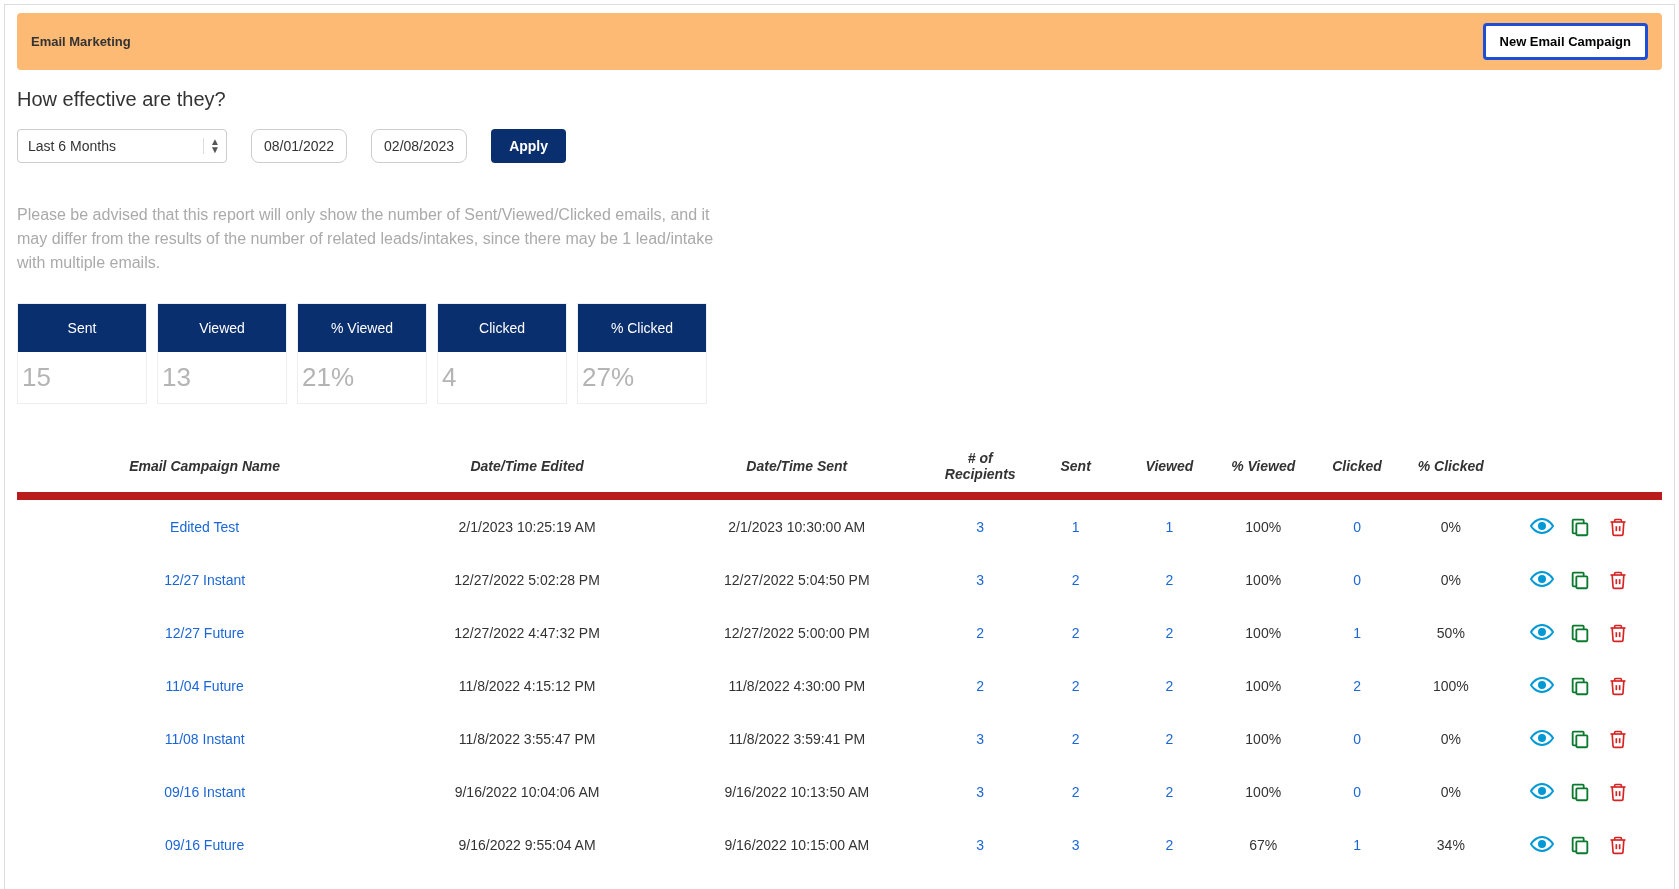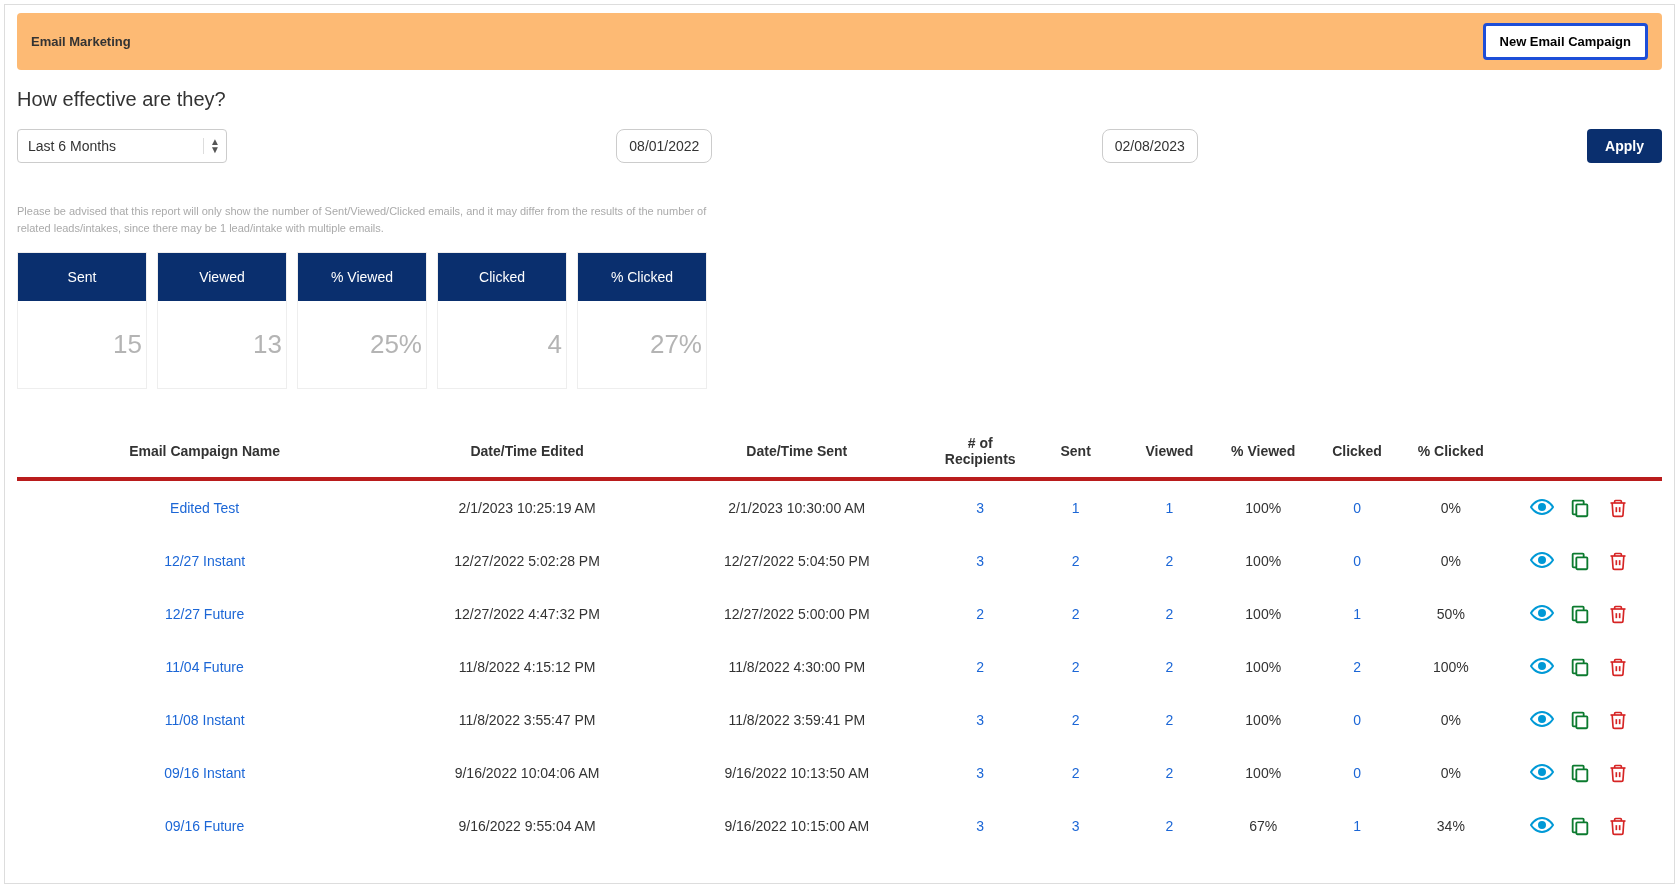--- a/index.html
+++ b/index.html
@@ -2,32 +2,32 @@
 <html><head>
 <meta charset="utf-8">
 <style>
 * { box-sizing: border-box; margin: 0; padding: 0; }
 body { font-family: Arial, Helvetica, sans-serif; font-size: 14px; color: #333; background: #fff; }
 .outer-container { border: 1px solid #ddd; margin: 4px; padding: 8px 12px 30px 12px; min-height: 880px; }
 .header-bar { background: #fdba74; display: flex; justify-content: space-between; align-items: center; padding: 10px 14px; border-radius: 4px; margin-bottom: 18px; }
 .header-title { font-weight: bold; font-size: 13px; color: #333; }
 .btn-new { background: #fff; border: 3px solid #1d4ed8; border-radius: 4px; padding: 8px 14px; font-weight: bold; font-size: 13px; cursor: pointer; }
 .page-title { font-size: 20px; font-weight: normal; margin-bottom: 18px; }
-.filter-row { display: flex; align-items: center; gap: 2px; margin-bottom: 40px; justify-content: space-between; }
+.filter-row { display: flex; align-items: center; gap: 24px; margin-bottom: 40px; }
 .select-wrap { position: relative; border: 1px solid #ccc; border-radius: 4px; padding: 8px 28px 8px 10px; width: 210px; font-size: 14px; background: #fff; cursor: pointer; }
 .select-arrows { position: absolute; right: 6px; top: 50%; transform: translateY(-50%); font-size: 10px; line-height: 8px; color: #555; border-left: 1px solid #ddd; padding-left: 6px; }
 .date-box { border: 1px solid #ccc; border-radius: 8px; padding: 8px 12px; font-size: 14px; background: #fff; cursor: pointer; min-width: 82px; }
 .btn-apply { background: #0a2f6e; color: #fff; border: none; border-radius: 4px; padding: 9px 18px; font-weight: bold; font-size: 14px; cursor: pointer; }
-.disclaimer { color: #aaa; font-size: 11px; line-height: 1.5; margin-bottom: 16px; max-width: 700px; }
+.disclaimer { color: #aaa; font-size: 16px; line-height: 1.5; margin-bottom: 28px; max-width: 700px; }
 .stats-row { display: flex; gap: 10px; margin-bottom: 36px; }
 .stat-card { width: 130px; border: 1px solid #eee; }
 .stat-head { background: #0a2f6e; color: #fff; text-align: center; padding: 16px 4px; font-size: 14px; }
-.stat-val { text-align: right; padding: 28px 4px; font-size: 26px; color: #b4b4b4; }
+.stat-val { text-align: left; padding: 10px 4px; font-size: 26px; color: #b4b4b4; }
 table { width: 100%; border-collapse: collapse; }
-thead th { font-weight: bold; font-size: 14px; padding: 10px 6px; border-bottom: 4px solid #b91c1c; text-align: center; }
+thead th { font-weight: bold; font-size: 14px; padding: 10px 6px; border-bottom: 8px solid #b91c1c; text-align: center; font-style: italic; }
 thead th.col-name, thead th.col-date { text-align: center; }
 tbody td { padding: 11px 6px; font-size: 14px; text-align: center; vertical-align: middle; }
 .link { color: #1b66d6; cursor: pointer; }
 .actions-cell { white-space: nowrap; width: 140px; }
 .icon-btn { display: inline-flex; align-items: center; justify-content: center; width: 30px; height: 30px; cursor: pointer; margin: 0 4px; }
 .icon-eye svg { stroke: #0099d6; }
 .icon-copy svg { stroke: #0b7a2e; }
 .icon-trash svg { stroke: #d62424; }
 .col-name { width: 320px; }
 .col-date { width: 230px; }
@@ -66,21 +66,21 @@
       <div class="stat-card">
         <div class="stat-head">Sent</div>
         <div class="stat-val">15</div>
       </div>
       <div class="stat-card">
         <div class="stat-head">Viewed</div>
         <div class="stat-val">13</div>
       </div>
       <div class="stat-card">
         <div class="stat-head">% Viewed</div>
-        <div class="stat-val">25%</div>
+        <div class="stat-val">21%</div>
       </div>
       <div class="stat-card">
         <div class="stat-head">Clicked</div>
         <div class="stat-val">4</div>
       </div>
       <div class="stat-card">
         <div class="stat-head">% Clicked</div>
         <div class="stat-val">27%</div>
       </div>
     </div>

